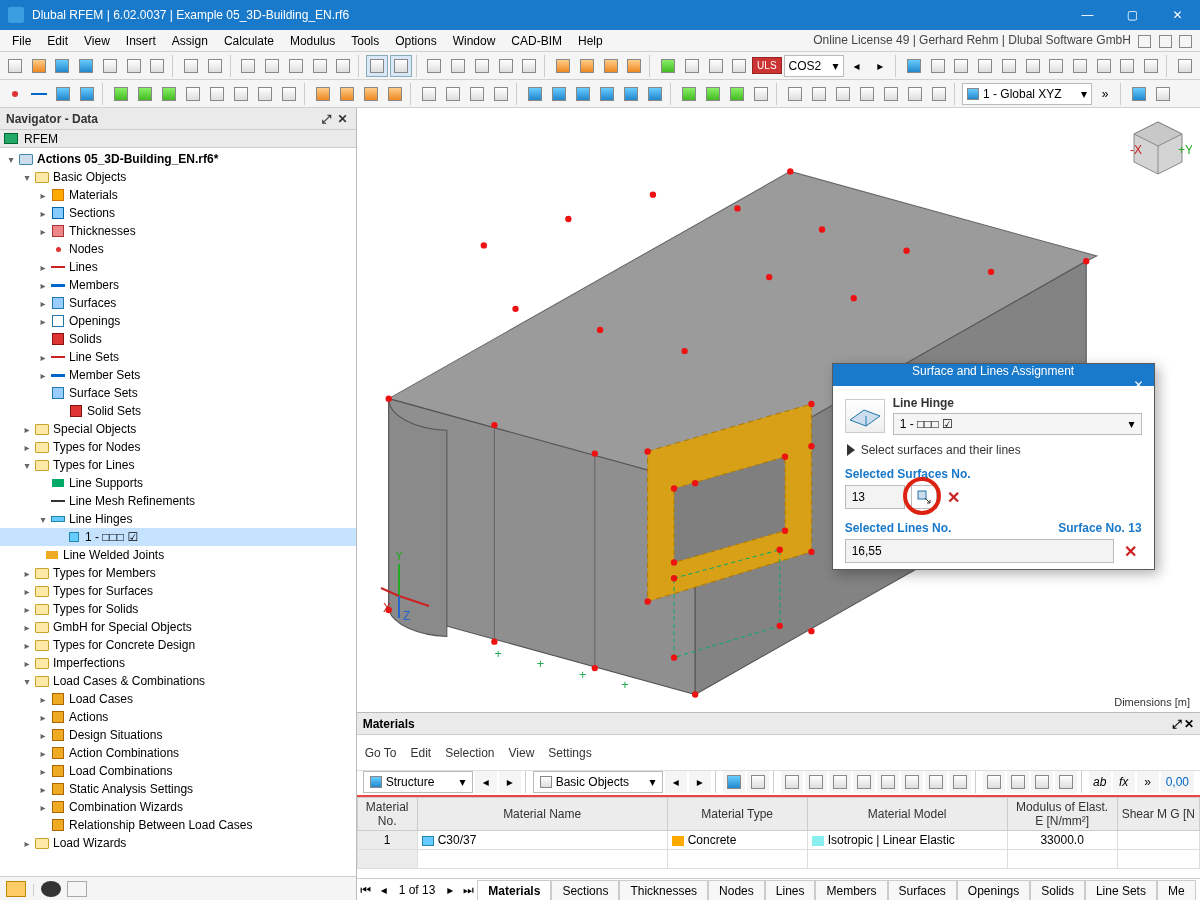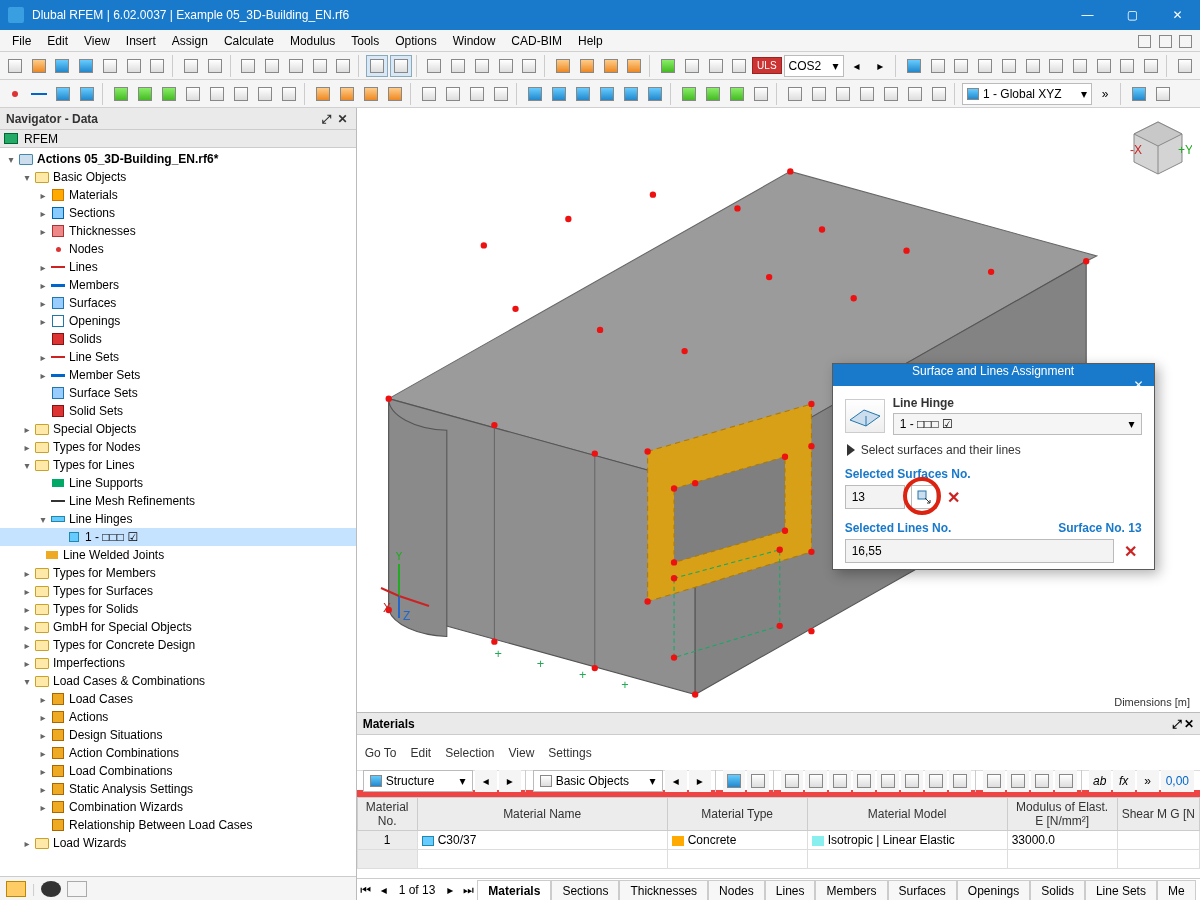--- a/index.html
+++ b/index.html
@@ -75,21 +75,21 @@
 .dlg-x { width:22px;height:22px; color:#c22; font-weight:bold; font-size:16px; display:flex;align-items:center;justify-content:center;}
 .red-circle { position:absolute; width:38px;height:38px; border:4px solid #d21; border-radius:50%; pointer-events:none;}
 .dlg-right-label { color:#1979CA; font-weight:600; font-size:12px;}
 .dlg-footer { height:40px; border-top:0; display:flex; align-items:center; justify-content:flex-end; gap:10px; padding:0 12px 10px;}
 .dlg-btn { width:74px; height:24px; border:1px solid #aaa; background:linear-gradient(#fdfdfd,#e7e7e7); }
 
 
 .materials { height: 188px; border-top: 1px solid #bbb; background:#fff; display:flex; flex-direction:column;}
 .mat-header { height:22px; background:#eaeaea; border-bottom:1px solid #ccc; display:flex; align-items:center; padding:0 6px; font-weight:600;}
 .mat-menubar { height:36px; display:flex; align-items:center; gap:14px; padding:0 8px; border-bottom:1px solid #ddd; color:#333; font-size:11px;}
-.mat-toolrow { height:26px; display:flex; align-items:center; gap:2px; padding:0 6px; border-bottom:7px solid #ef4444;}
+.mat-toolrow { height:26px; display:flex; gap:2px; padding:0 6px; border-bottom:2px solid #ef4444;}
 .mat-combo { height:22px; border:1px solid #bbb; background:#fff; padding:0 6px; display:flex; align-items:center; font-size:11px; gap:4px;}
 .mat-grid { flex:1; overflow:hidden;}
 table.mat-table { border-collapse: collapse; width: 100%; font-size:11px; }
 table.mat-table th { background:#ececec; border:1px solid #ccc; padding:2px 4px; font-weight:normal; color:#333;}
 table.mat-table td { border:1px solid #ddd; padding:2px 4px; height:18px;}
 .swatch { display:inline-block; width:12px;height:10px; vertical-align:middle; margin-right:4px;}
 .mat-pager { height:22px; border-top:1px solid #ccc; display:flex; align-items:center; font-size:11px; overflow:hidden;}
 .mat-pager .pgbtn { width:18px;height:18px; display:flex;align-items:center;justify-content:center; border:1px solid transparent;}
 .mat-tab { height:20px; padding:0 10px; border:1px solid #ccc; border-bottom:none; background:#f7f7f7; display:flex;align-items:center; margin-top:1px;}
 .mat-tab.active { background:#fff; font-weight:600;}
@@ -114,20 +114,21 @@
   <span class="menu-item">Insert</span>
   <span class="menu-item">Assign</span>
   <span class="menu-item">Calculate</span>
   <span class="menu-item">Modulus</span>
   <span class="menu-item">Tools</span>
   <span class="menu-item">Options</span>
   <span class="menu-item">Window</span>
   <span class="menu-item">CAD-BIM</span>
   <span class="menu-item">Help</span>
   <span class="menubar-right">
+    <span>Online License 49 | Gerhard Rehm | Dlubal Software GmbH</span>
     <span class="win-sm-icon"></span>
     <span class="win-sm-icon"></span>
     <span class="win-sm-icon"></span>
   </span>
 </div>
 
 <div class="toolrow">
   <div class="tbtn ico">
       <div class="ico-box"></div>
     </div>
@@ -509,21 +510,21 @@
           </span>
           <span>Member Sets</span>
         </div>
       <div class="tree-row" style="padding-left:36px;">
           <span class="twisty"></span>
           <span class="node-icon">
             <div class="leaf-icon" style="background:#9cf;border:1px solid #27a;"></div>
           </span>
           <span>Surface Sets</span>
         </div>
-      <div class="tree-row" style="padding-left:36px;">
+      <div class="tree-row" style="padding-left:36px;margin-left:18px;">
           <span class="twisty"></span>
           <span class="node-icon">
             <div class="leaf-icon" style="background:#d33;border:1px solid #811;"></div>
           </span>
           <span>Solid Sets</span>
         </div>
 
       <div class="tree-row" style="padding-left:20px;">
           <span class="twisty">▸</span>
           <span class="node-icon">
@@ -944,21 +945,21 @@
               <th>Shear M
 G [N</th>
             </tr>
           </thead>
           <tbody>
             <tr>
               <td style="text-align:center;background:#ececec;">1</td>
               <td><span class="swatch" style="background:#6cf;border:1px solid #28a;"></span><span>C30/37</span></td>
               <td><span class="swatch" style="background:#fa0;"></span><span>Concrete</span></td>
               <td><span class="swatch" style="background:#8ee;"></span><span>Isotropic | Linear Elastic</span></td>
-              <td style="text-align:left">33000.0</td>
+              <td style="text-align:center">33000.0</td>
               <td></td>
             </tr>
             <tr>
                 <td style="background:#ececec;">&nbsp;</td>
                 <td></td>
                 <td></td>
                 <td></td>
                 <td></td>
                 <td></td>
               </tr>

